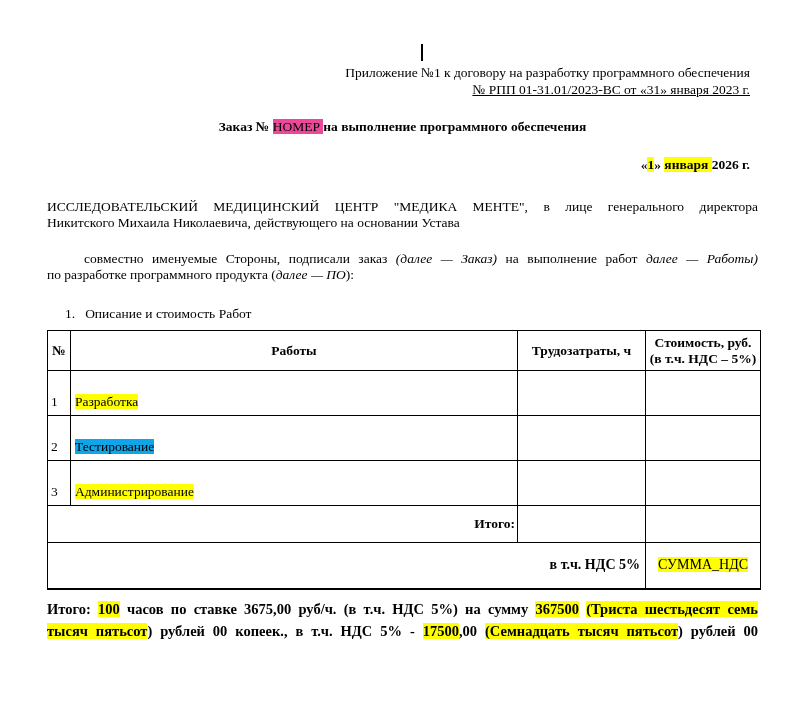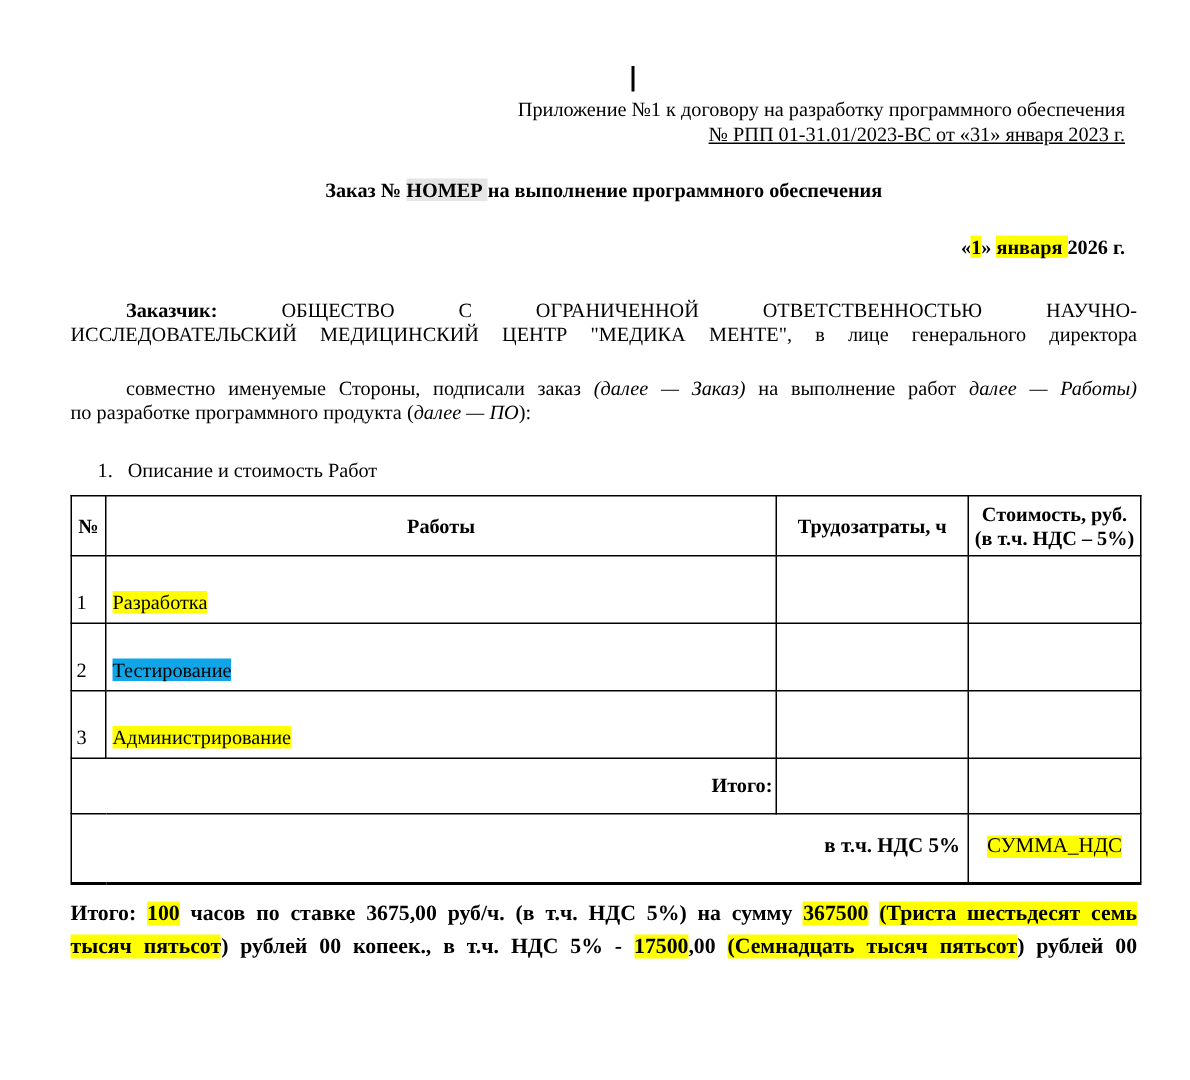--- a/index.html
+++ b/index.html
@@ -60,27 +60,27 @@
 
 <div class="text-cursor"></div>
 
 <div class="content">
 
   <div class="doc-header">
     <div>Приложение №1 к договору на разработку программного обеспечения</div>
     <div class="underline">№ РПП 01-31.01/2023-ВС от «31» января 2023 г.</div>
   </div>
 
-  <div class="doc-title"><span style="font-weight: bold; margin-top: 48px;">Заказ № </span><span style="font-weight: bold; background-color: #e5e5e5;">НОМЕР </span><span style="font-weight: bold;">на выполнение программного обеспечения</span></div>
+  <div class="doc-title"><span style="font-weight: bold; margin-top: 48px;">Заказ № </span><span style="font-weight: normal; background-color: #ec4899;">НОМЕР </span><span style="font-weight: bold;">на выполнение программного обеспечения</span></div>
 
   <div class="doc-date"><span style="font-weight: bold;">«</span><span style="font-weight: bold; background-color: rgb(255, 255, 0);">1</span><span style="font-weight: bold;">» </span><span style="font-weight: bold; background-color: rgb(255, 255, 0);">января </span><span style="font-weight: bold;">2026 г.</span></div>
 
   <div class="para p-customer">
-    <div class="jline indent"><span style="font-weight: bold;">Заказчик: </span><span>ОБЩЕСТВО С ОГРАНИЧЕННОЙ ОТВЕТСТВЕННОСТЬЮ НАУЧНО-</span></div>
     <div class="jline">ИССЛЕДОВАТЕЛЬСКИЙ МЕДИЦИНСКИЙ ЦЕНТР "МЕДИКА МЕНТЕ", в лице генерального директора</div>
+    <div class="lline">Никитского Михаила Николаевича, действующего на основании Устава</div>
   </div>
 
 
   <div class="para p-preamble">
     <div class="jline indent"><span>совместно именуемые Стороны, подписали заказ </span><span style="font-style: italic;">(далее — Заказ)</span><span> на выполнение работ </span><span style="font-style: italic;">далее — Работы)</span></div>
     <div class="lline"><span>по разработке программного продукта (</span><span style="font-style: italic;">далее — ПО</span><span>):</span></div>
   </div>
 
   <div class="section-item">
     <span class="num">1.</span><span class="lbl">Описание и стоимость Работ</span>

